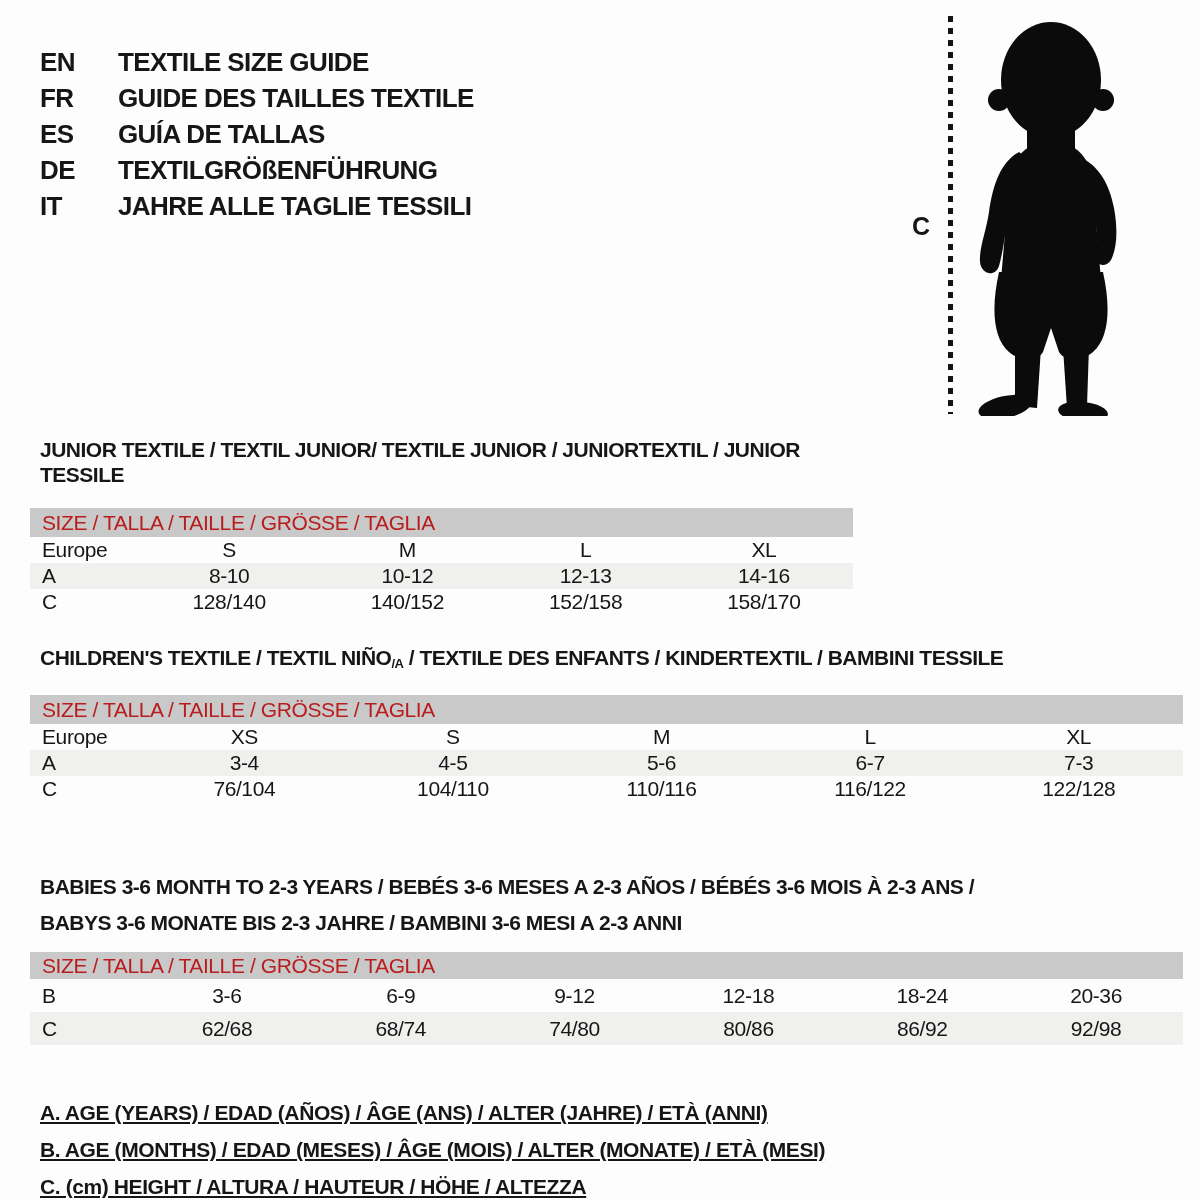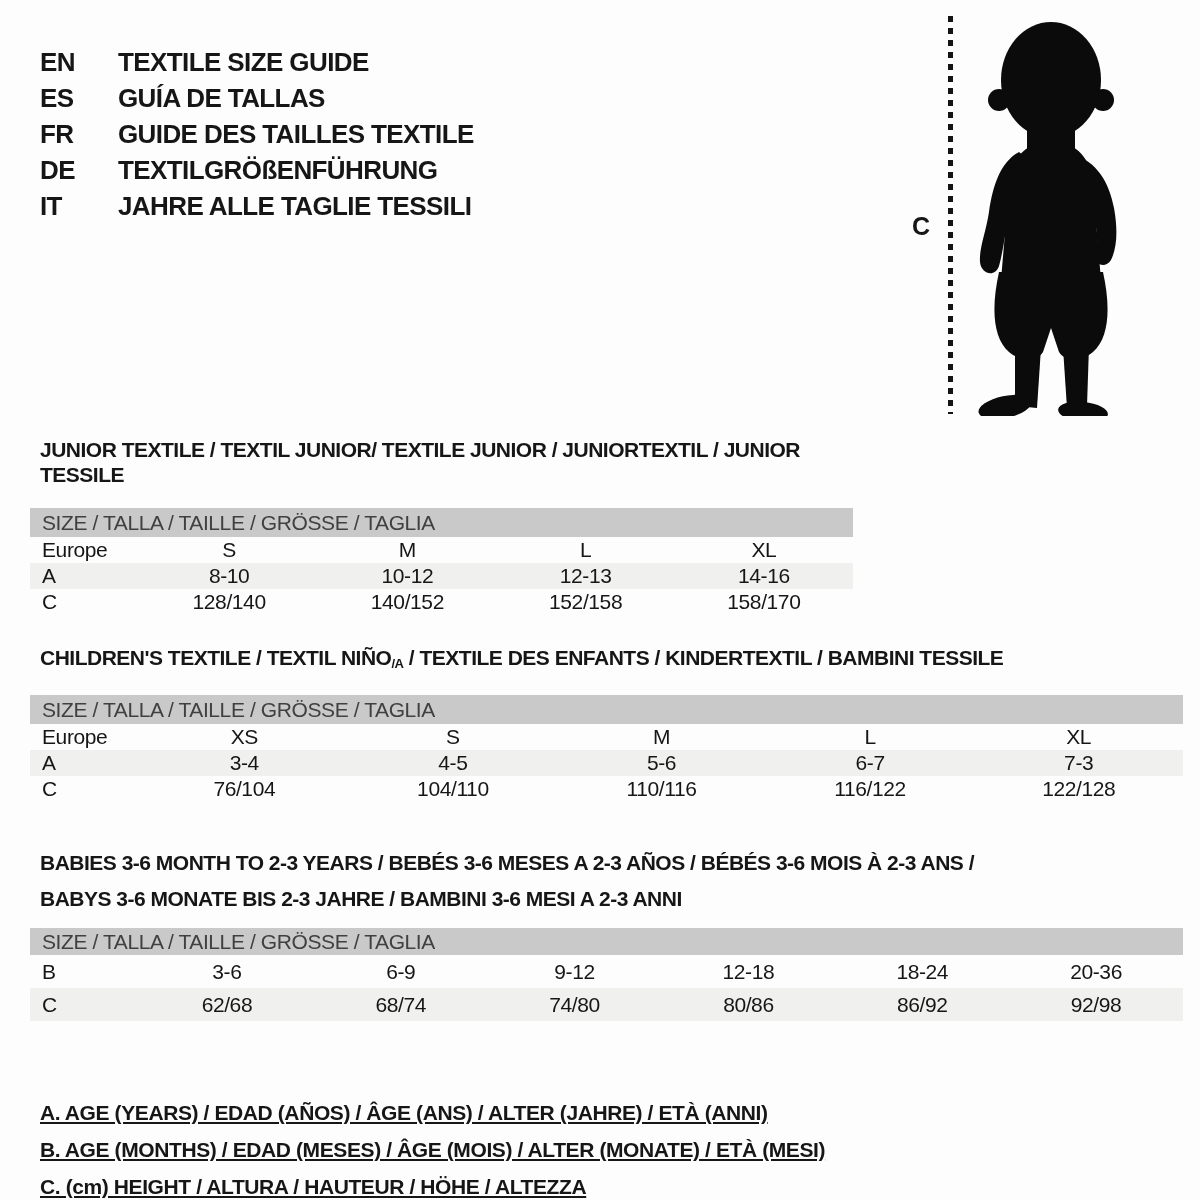--- a/index.html
+++ b/index.html
@@ -30,26 +30,26 @@
   .silhouette { position:absolute; left:963px; top:16px; }
 
   
   .section { position:absolute; left:30px; }
   #sec-junior   { top:437px; width:823px; }
   #sec-children { top:645px; width:1153px; }
   #sec-babies   { top:845px; width:1153px; }
 
   .sec-heading { margin-left:10px; font-size:21px; font-weight:bold;
                  letter-spacing:-0.5px; line-height:25px; }
-  #sec-babies .sec-heading { line-height:36px; }
+  #sec-babies .sec-heading { line-height:36px;margin-top:24px; }
   .sub { font-size:0.62em; position:relative; top:0.2em; }
 
   .size-bar {
     margin-top:21px; height:29px; line-height:29px;
-    background:#c9c9c9; color:#404040;
+    background:#c9c9c9; color:#b91c1c;
     font-size:21px; letter-spacing:-0.4px; padding-left:12px;
     font-weight:400;
   }
   #sec-children .size-bar { margin-top:22px; }
   #sec-babies   .size-bar { margin-top:11px; height:27px; line-height:27px; }
 
   .t-row { display:grid; height:26px; align-items:center;
            font-size:21px; letter-spacing:-0.4px; }
   #sec-junior   .t-row { grid-template-columns:110px repeat(4,1fr); }
   #sec-children .t-row { grid-template-columns:110px repeat(5,1fr); }
@@ -65,26 +65,26 @@
 </style>
 </head>
 <body>
 
 <div class="lang-list">
   <div class="lang-row">
     <span class="lang-code">EN</span>
     <span>TEXTILE SIZE GUIDE</span>
   </div>
   <div class="lang-row">
+    <span class="lang-code">FR</span>
+    <span>GUIDE DES TAILLES TEXTILE</span>
+  </div>
+  <div class="lang-row">
     <span class="lang-code">ES</span>
     <span>GUÍA DE TALLAS</span>
-  </div>
-  <div class="lang-row">
-    <span class="lang-code">FR</span>
-    <span>GUIDE DES TAILLES TEXTILE</span>
   </div>
   <div class="lang-row">
     <span class="lang-code">DE</span>
     <span>TEXTILGRÖßENFÜHRUNG</span>
   </div>
   <div class="lang-row">
     <span class="lang-code">IT</span>
     <span>JAHRE ALLE TAGLIE TESSILI</span>
   </div>
 </div>

